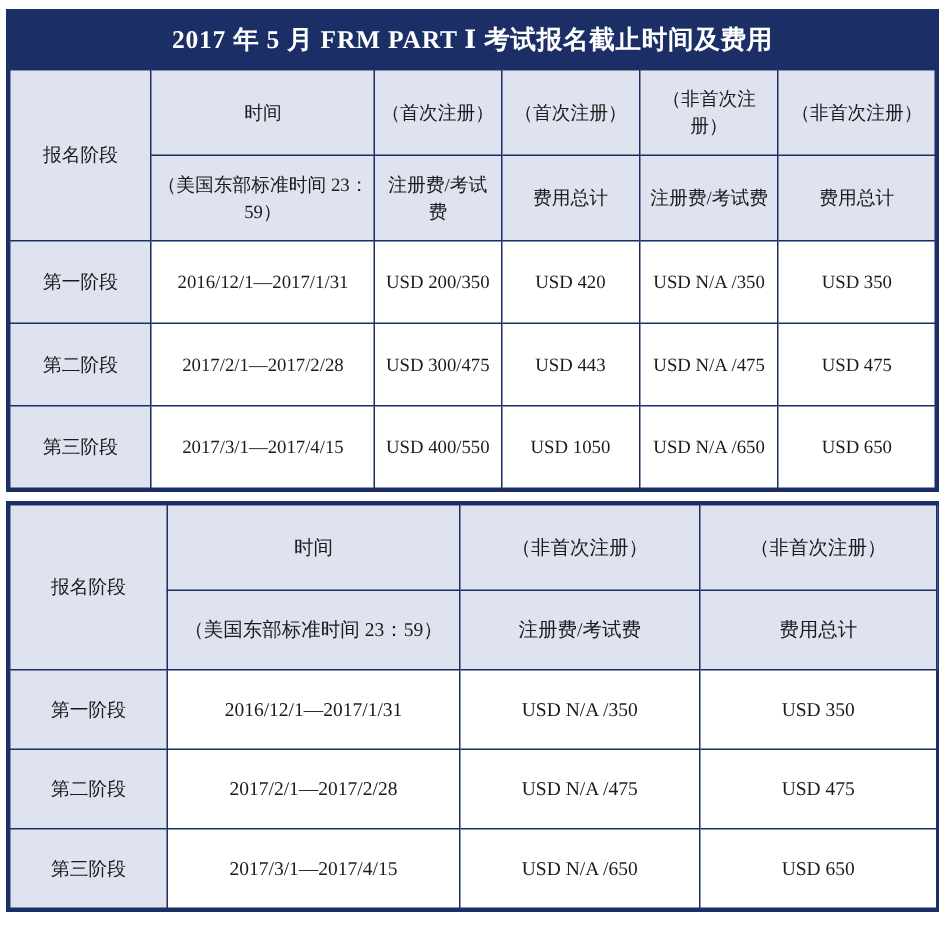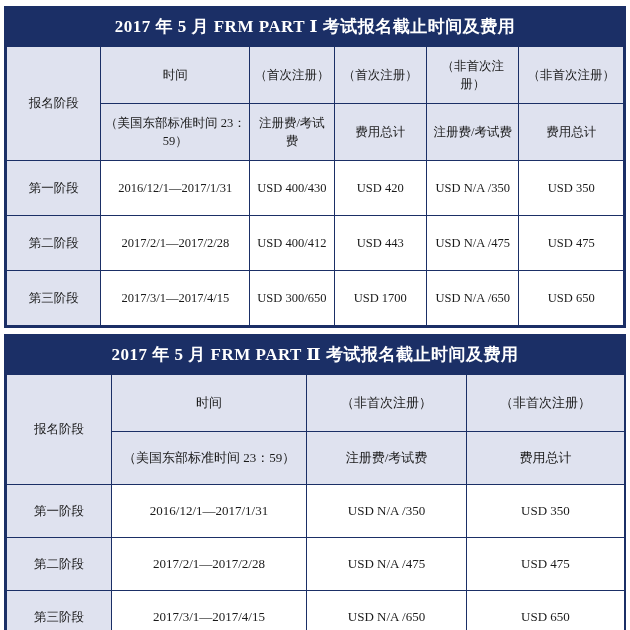--- a/index.html
+++ b/index.html
@@ -100,47 +100,46 @@
           <td class="shade hdr">（美国东部标准时间 23：59）</td>
           <td class="shade hdr">注册费/考试费</td>
           <td class="shade hdr">费用总计</td>
           <td class="shade hdr">注册费/考试费</td>
           <td class="shade hdr">费用总计</td>
         </tr>
 
         <tr class="data-row">
           <td class="shade stagecol">第一阶段</td>
           <td>2016/12/1—2017/1/31</td>
-          <td>USD 400/430</td>
+          <td>USD 200/350</td>
           <td>USD 420</td>
           <td>USD N/A /350</td>
           <td>USD 350</td>
         </tr>
         <tr class="data-row">
           <td class="shade stagecol">第二阶段</td>
           <td>2017/2/1—2017/2/28</td>
-          <td>USD 400/412</td>
+          <td>USD 300/475</td>
           <td>USD 443</td>
           <td>USD N/A /475</td>
           <td>USD 475</td>
         </tr>
         <tr class="data-row">
           <td class="shade stagecol">第三阶段</td>
           <td>2017/3/1—2017/4/15</td>
-          <td>USD 300/650</td>
-          <td>USD 1700</td>
+          <td>USD 400/550</td>
+          <td>USD 1050</td>
           <td>USD N/A /650</td>
           <td>USD 650</td>
         </tr>
       </tbody>
     </table>
   </div>
 
   <div class="table-block t2">
-    <div class="title-bar">2017 年 5 月 FRM PART Ⅱ 考试报名截止时间及费用</div>
     <table>
       <colgroup>
         <col style="width:105px">
         <col style="width:195px">
         <col style="width:160px">
         <col style="width:158px">
       </colgroup>
       <tbody>
         <tr class="hdr-row">
           <td class="shade hdr stagecol" rowspan="2">报名阶段</td>

